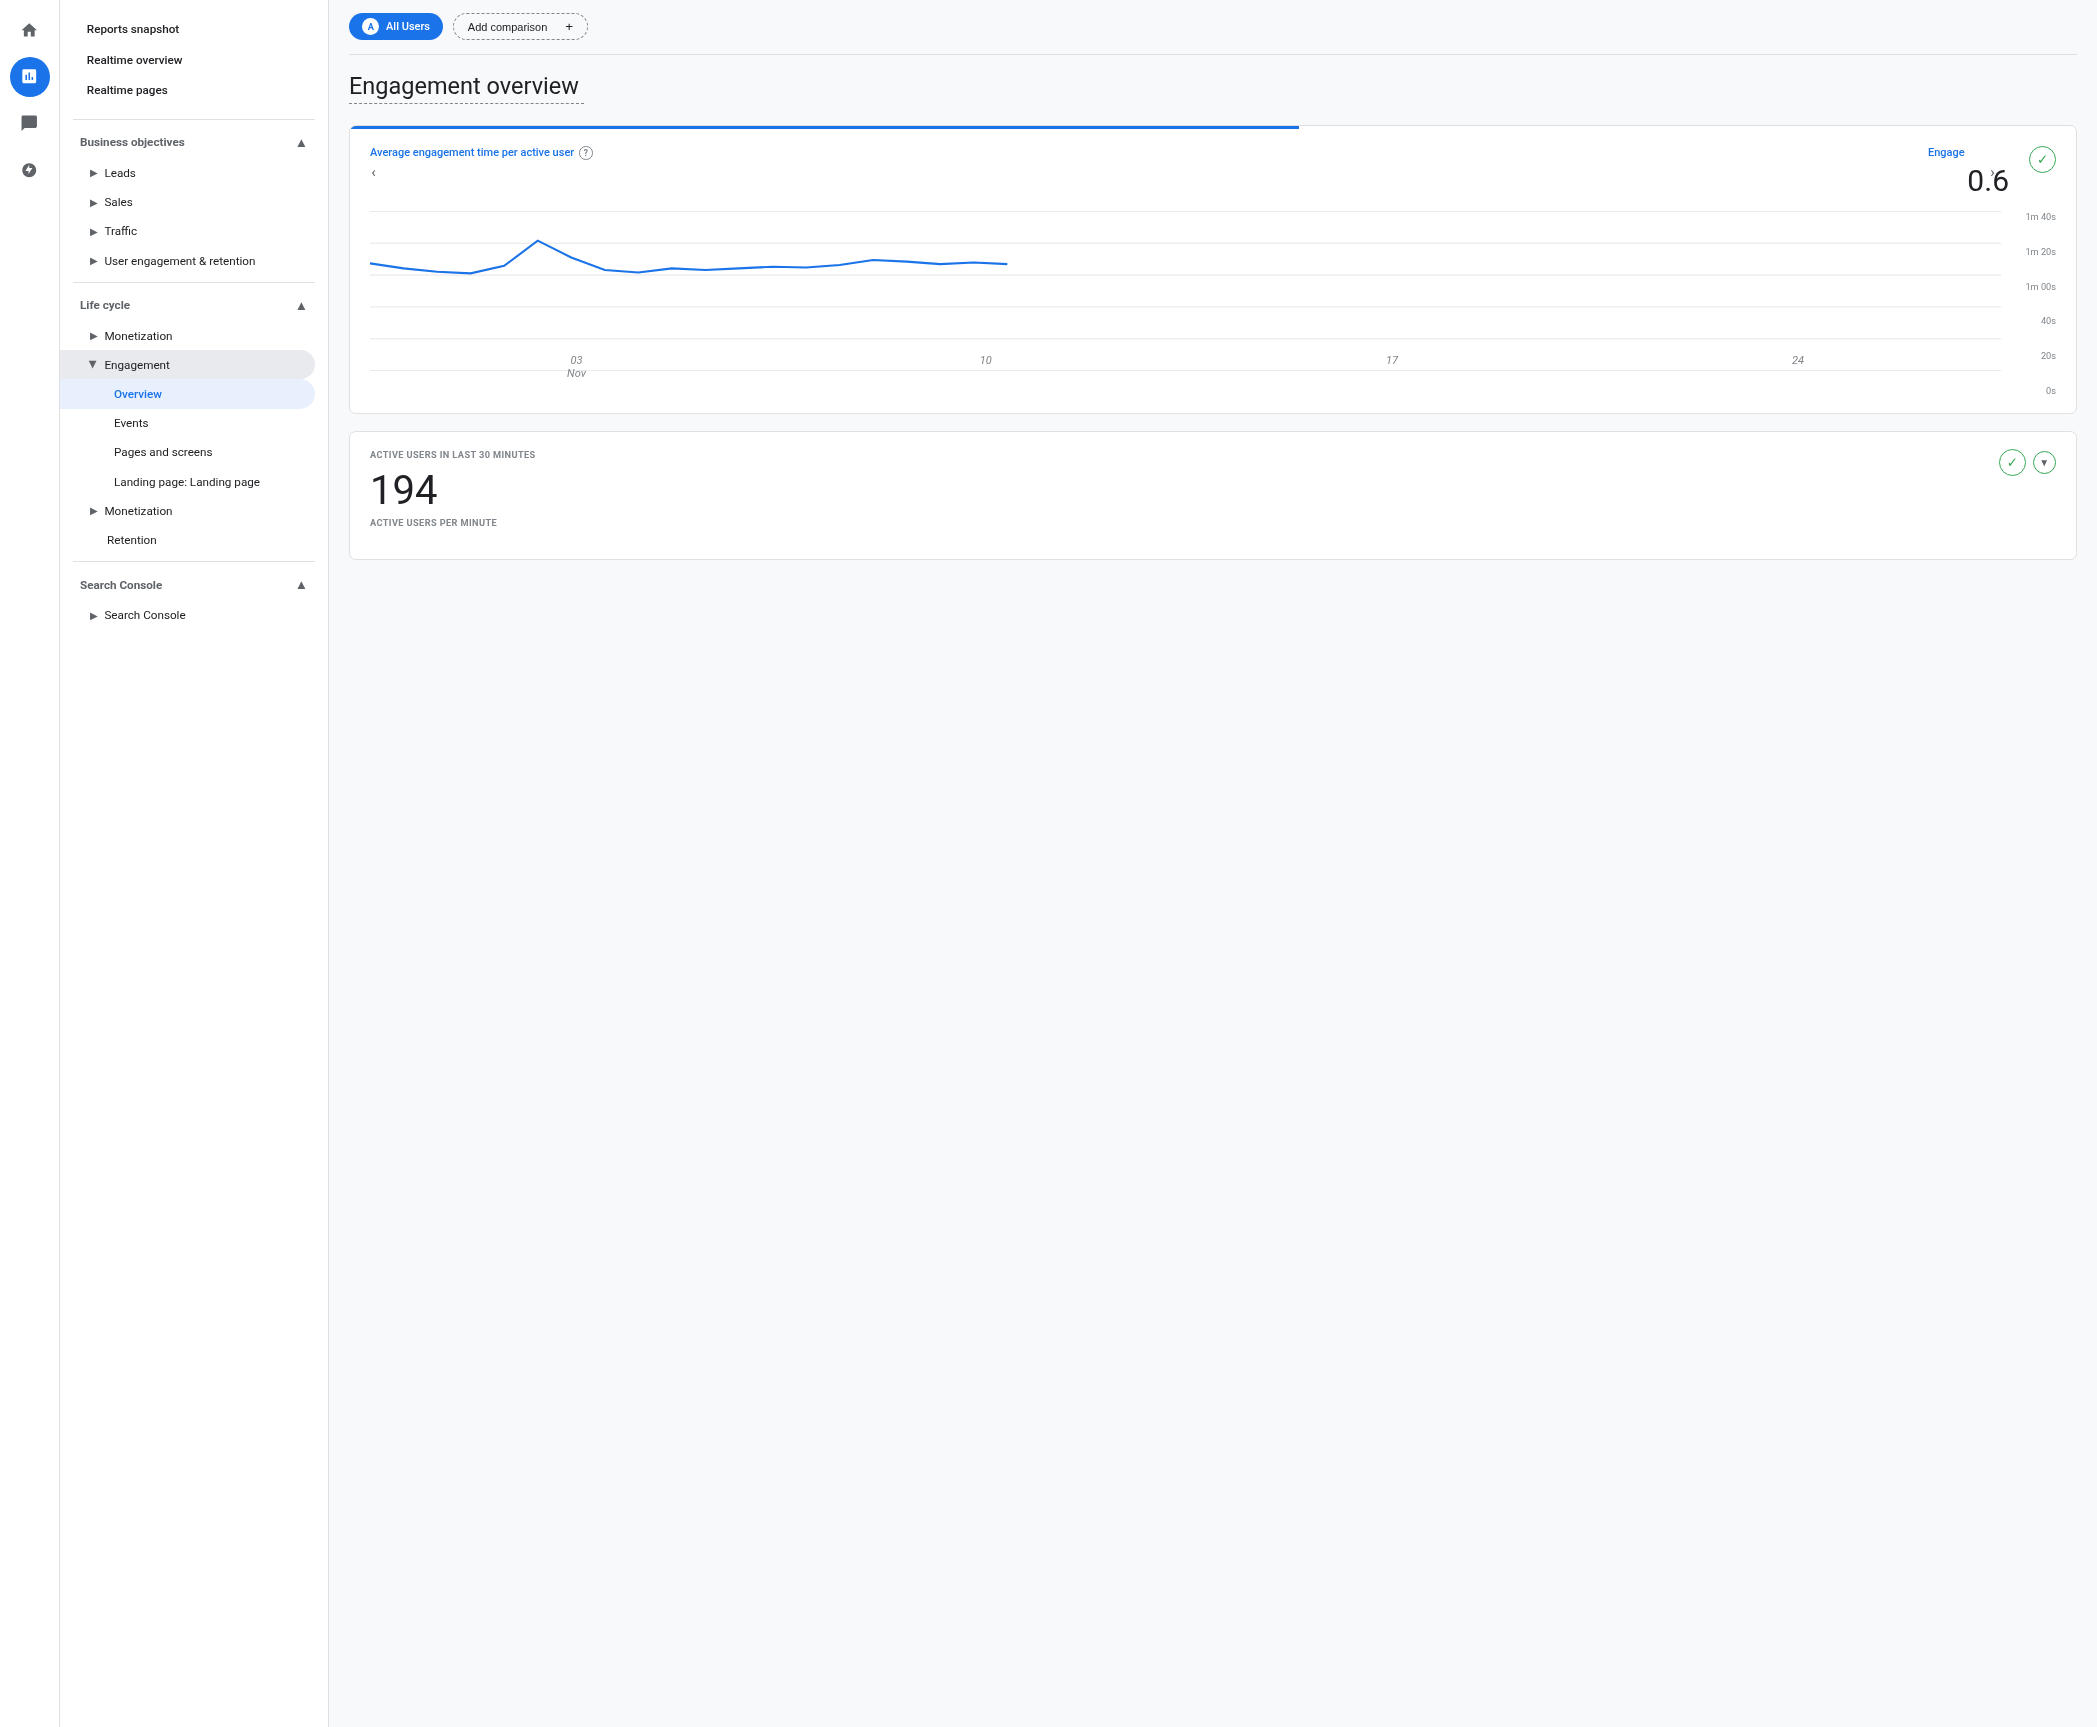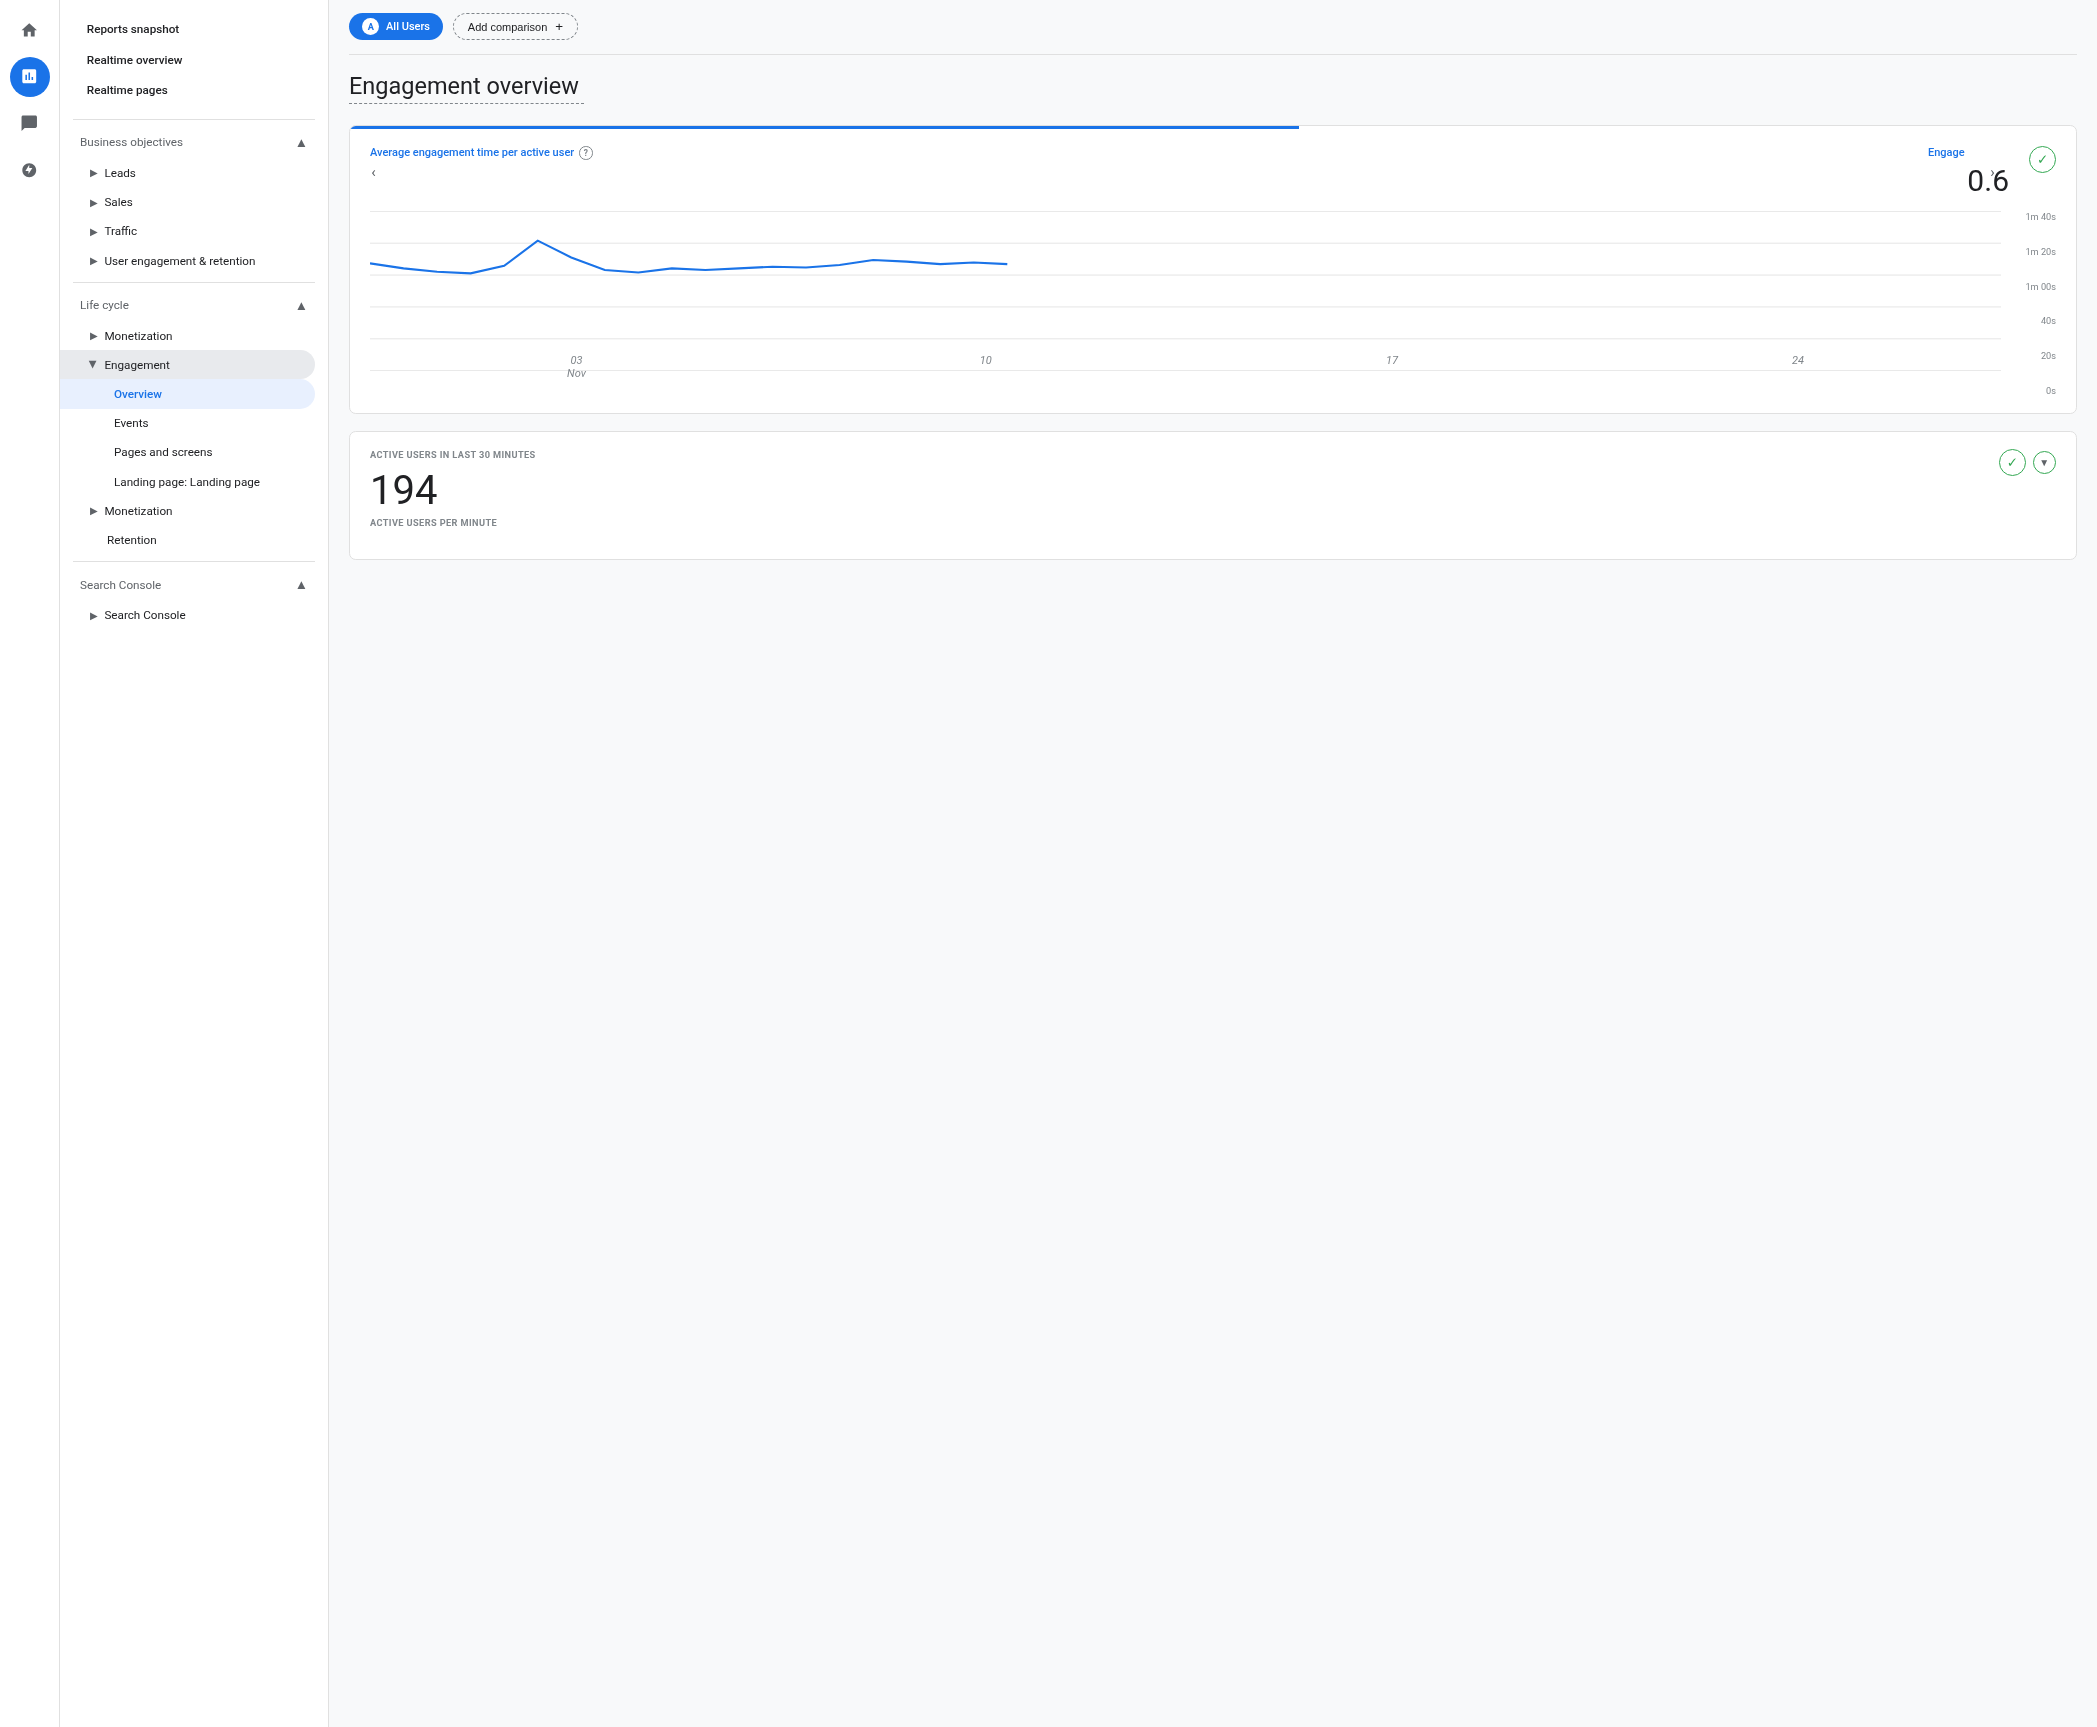--- a/index.html
+++ b/index.html
@@ -75,21 +75,21 @@
       margin-bottom: 3.4px;
     }
     .nav-section-header {
       display: flex;
       align-items: center;
       justify-content: space-between;
       padding: 8.4px 20px 8.4px 20px;
       cursor: pointer;
       font-size: 11.7px;
       color: #5f6368;
-      font-weight: 400;
+      font-weight: 700;
     }
     .chevron {
       font-size: 13.4px;
       color: #5f6368;
     }
 
     .nav-item {
       display: flex;
       align-items: center;
       padding: 7.6px 13.4px 7.6px 30px;
@@ -166,21 +166,21 @@
       color: #1a73e8;
       display: flex;
       align-items: center;
       justify-content: center;
       font-size: 9.2px;
       font-weight: 700;
     }
     .add-comparison-btn {
       display: flex;
       align-items: center;
-      gap: 8px;
+      gap: 18px;
       padding: 5px 13.4px;
       border-radius: 20px;
       border: 1.3px dashed #80868b;
       background: transparent;
       color: #202124;
       font-size: 11px;
       font-weight: 500;
       cursor: pointer;
     }
 

